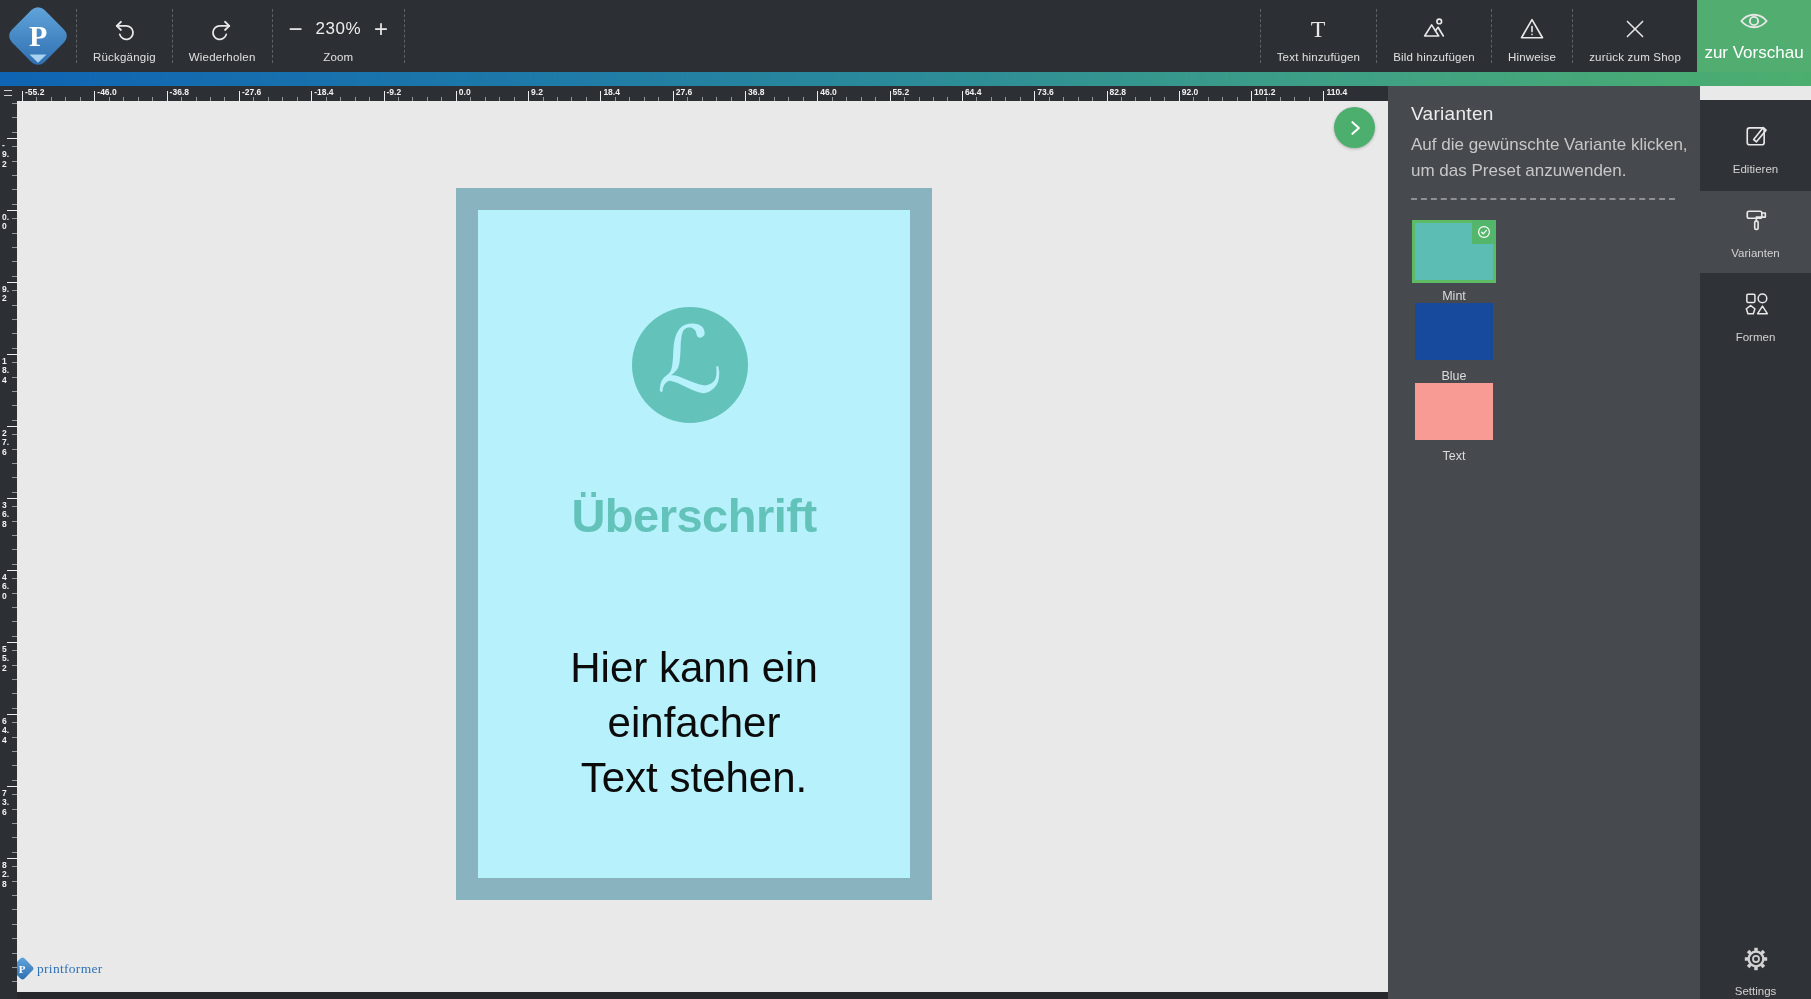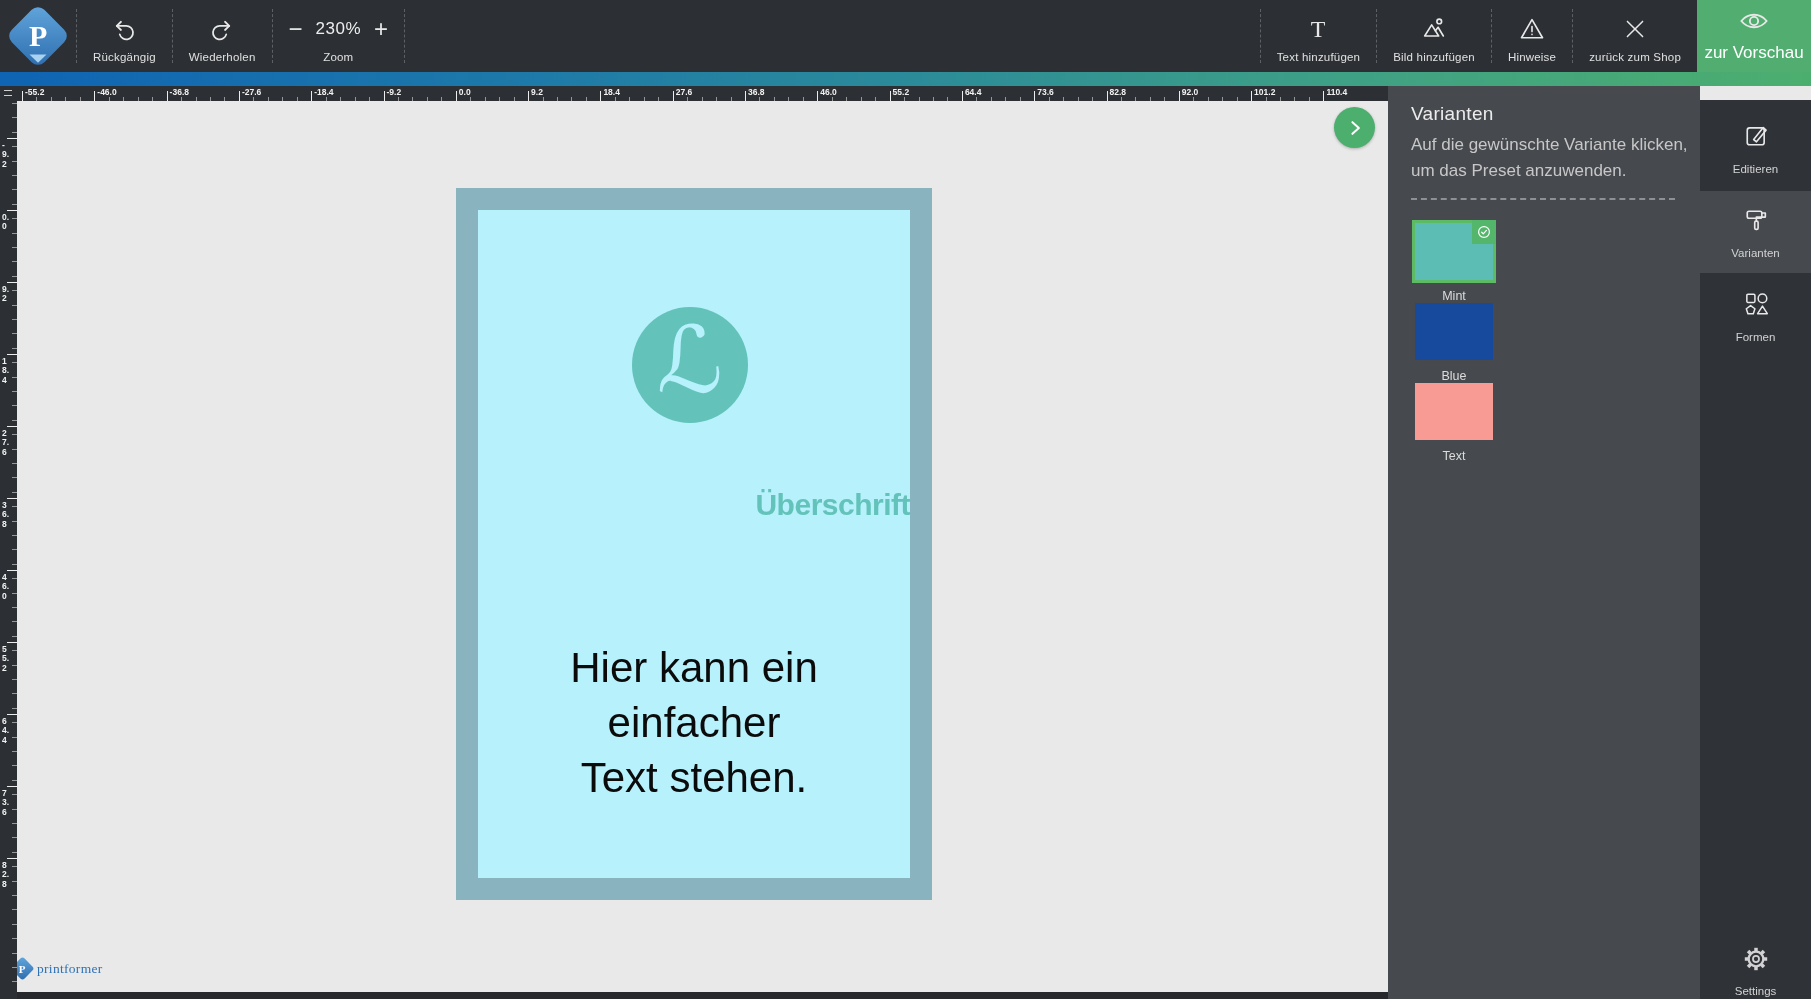--- a/index.html
+++ b/index.html
@@ -52,21 +52,21 @@
   .v-tick { position:absolute; right:0; height:1px; width:10px; background:#ececec; }
   .v-lab { position:absolute; left:2px; width:9px; font-size:8.5px; font-weight:bold; color:#f2f2f2; line-height:1.1; word-break:break-all; }
 
   .bottom-strip { position:absolute; left:0; top:992px; width:1388px; height:7px; background:#26282c; z-index:19; }
 
   
   .card-frame { position:absolute; left:456px; top:188px; width:476px; height:712px; background:var(--card-frame,#8ab3c0); z-index:5; }
   .card-inner { position:absolute; left:22px; top:22px; width:432px; height:668px; background:var(--card-background,#b6f1fc); }
   .card-logo { position:absolute; left:154px; top:97px; width:116px; height:116px; border-radius:50%; background:var(--card-accent,#63c2b9); display:flex; align-items:center; justify-content:center; }
   .card-logo .script-l { font-family:"DejaVu Sans",sans-serif; font-size:92px; color:var(--card-background,#b6f1fc); line-height:1; transform:translateY(-4px); }
-  .card-heading { position:absolute; left:0; top:278px; width:432px; text-align:right; font-size:30px; font-weight:bold; color:var(--card-accent,#63c2b9); letter-spacing:-.5px; }
+  .card-heading { position:absolute; left:0; top:278px; width:432px; text-align:center; font-size:47px; font-weight:bold; color:var(--card-accent,#63c2b9); letter-spacing:-.5px; }
   .card-body { position:absolute; left:0; top:430px; width:432px; text-align:center; font-size:42px; line-height:55px; color:var(--card-text,#0b0b0b); }
 
   
   .chevron-btn { position:absolute; left:1334px; top:107px; width:41px; height:41px; border-radius:50%; background:#4caf6e; z-index:25; display:flex; align-items:center; justify-content:center; cursor:pointer; box-shadow:0 1px 3px rgba(0,0,0,.25); }
 
   
   .panel { position:absolute; left:1388px; top:85px; width:312px; height:914px; background:var(--panel-bg,#46494e); z-index:22; color:#e6e6e6; }
   .panel-title { position:absolute; left:23px; top:18px; font-size:19px; font-weight:400; color:#ececec; letter-spacing:.3px; }
   .panel-sub { position:absolute; left:23px; top:47px; width:278px; font-size:17px; line-height:1.55; color:#c7c7c7; }
   .panel-divider { position:absolute; left:23px; top:113px; width:264px; border-top:2px dashed #8f9093; }

